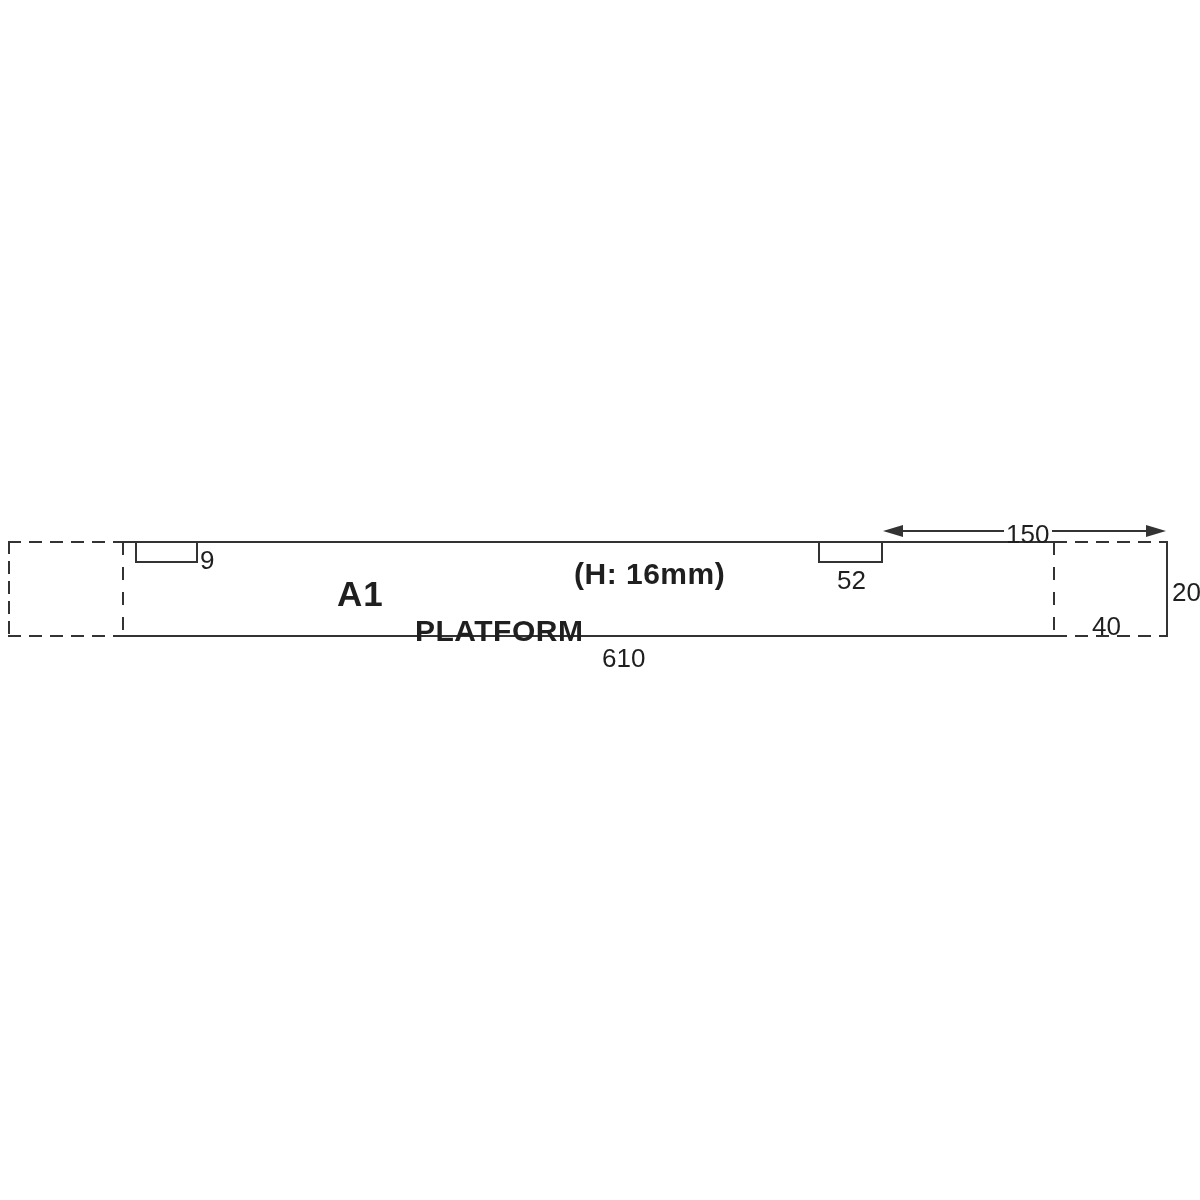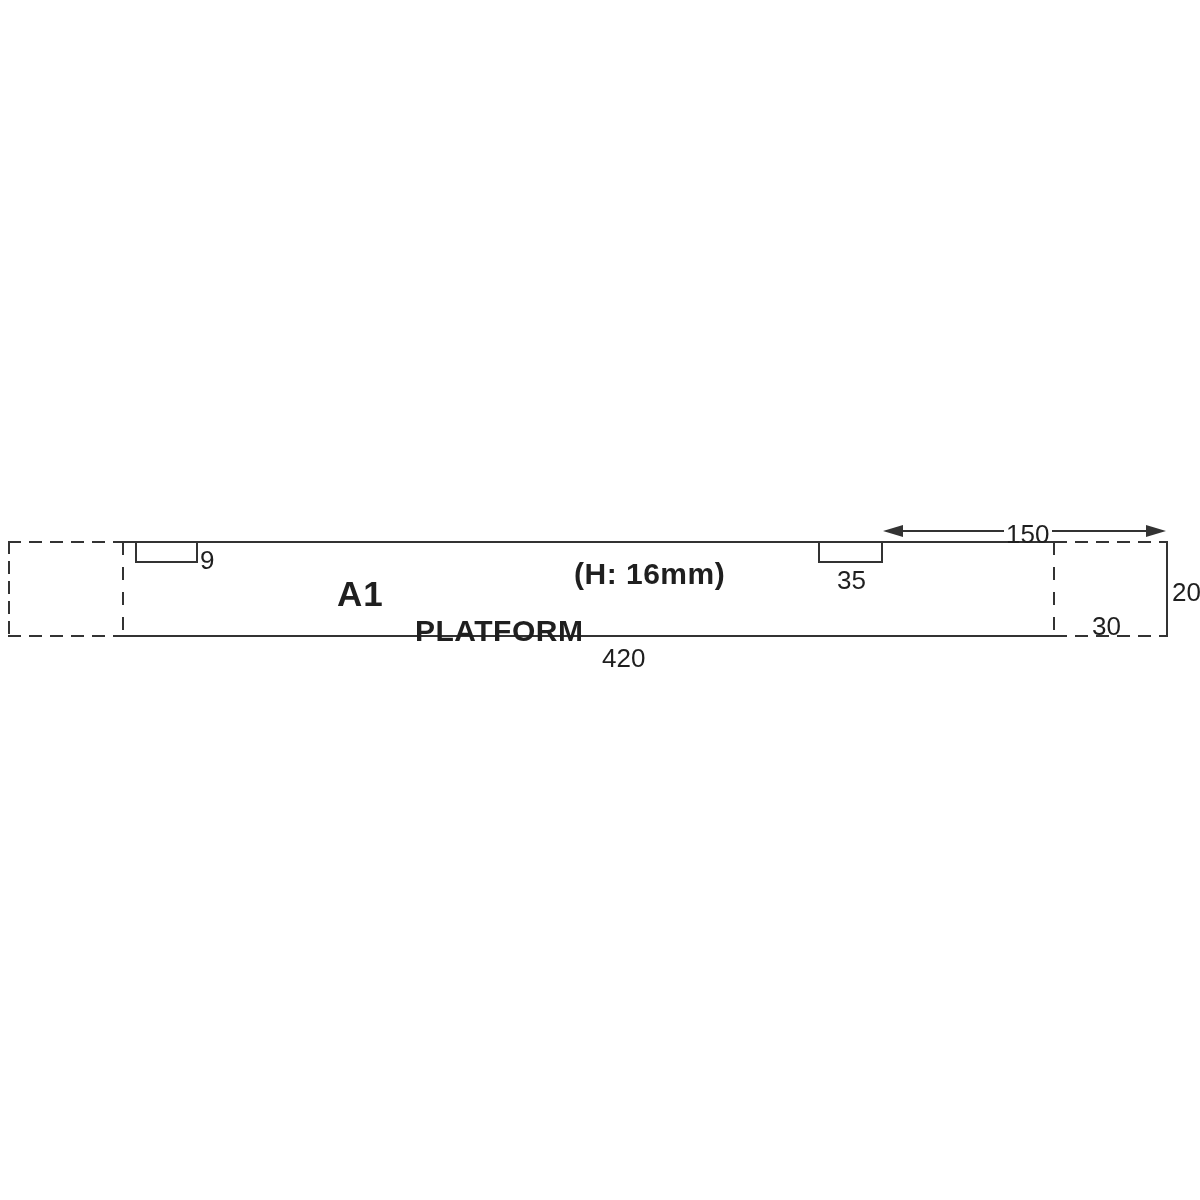--- a/index.html
+++ b/index.html
@@ -63,22 +63,22 @@
   <div class="tab" style="left:135px;top:541px;width:63px;height:22px;"></div>
   <div class="tab" style="left:818px;top:541px;width:65px;height:22px;"></div>
 
   <div class="arrowhead left" style="left:883px;top:525px;"></div>
   <div class="hline" style="left:900px;top:530px;width:104px;"></div>
   <span class="lbl num" style="left:1006px;top:521px;">150</span>
   <div class="hline" style="left:1052px;top:530px;width:98px;"></div>
   <div class="arrowhead right" style="left:1146px;top:525px;"></div>
 
   <span class="lbl num" style="left:200px;top:547px;">9</span>
-  <span class="lbl num" style="left:837px;top:567px;">35</span>
+  <span class="lbl num" style="left:837px;top:567px;">52</span>
   <span class="lbl num" style="left:1172px;top:579px;">20</span>
-  <span class="lbl num" style="left:1092px;top:613px;">30</span>
-  <span class="lbl num" style="left:602px;top:645px;">420</span>
+  <span class="lbl num" style="left:1092px;top:613px;">40</span>
+  <span class="lbl num" style="left:602px;top:645px;">610</span>
 
   <span class="lbl title-code" style="left:337px;top:576px;">A1</span>
   <span class="lbl title-name" style="left:415px;top:577px;margin-top:39px;">PLATFORM</span>
   <span class="lbl title-name" style="left:574px;top:559px;">(H: 16mm)</span>
 
 </div>
 
 </body></html>

